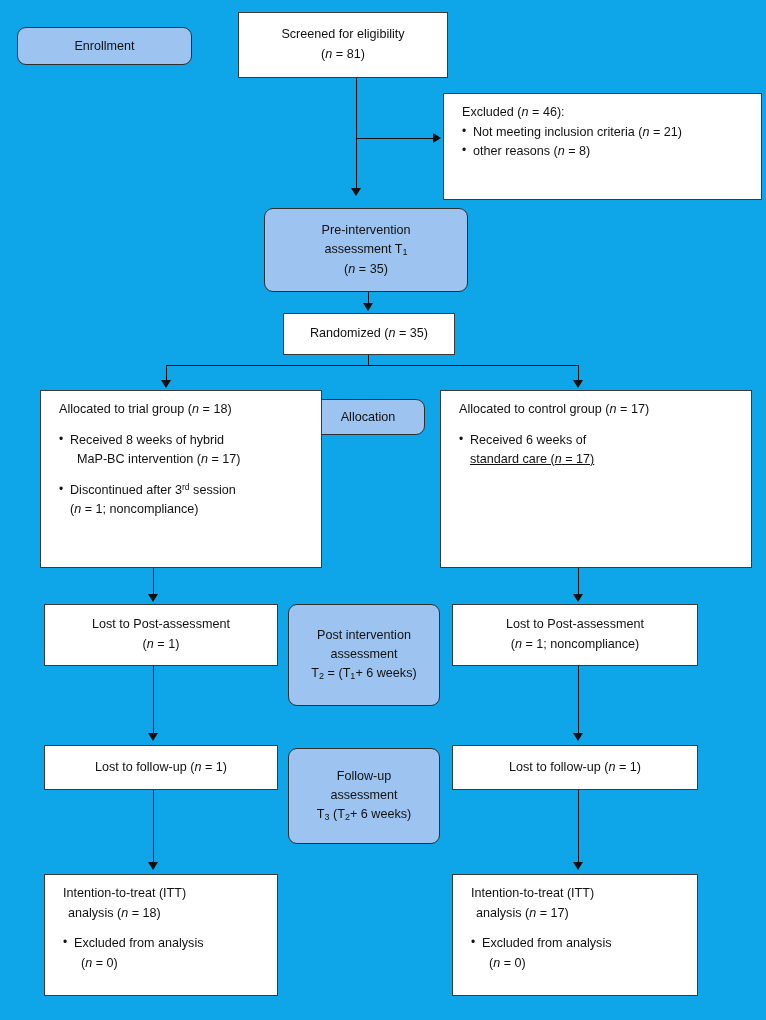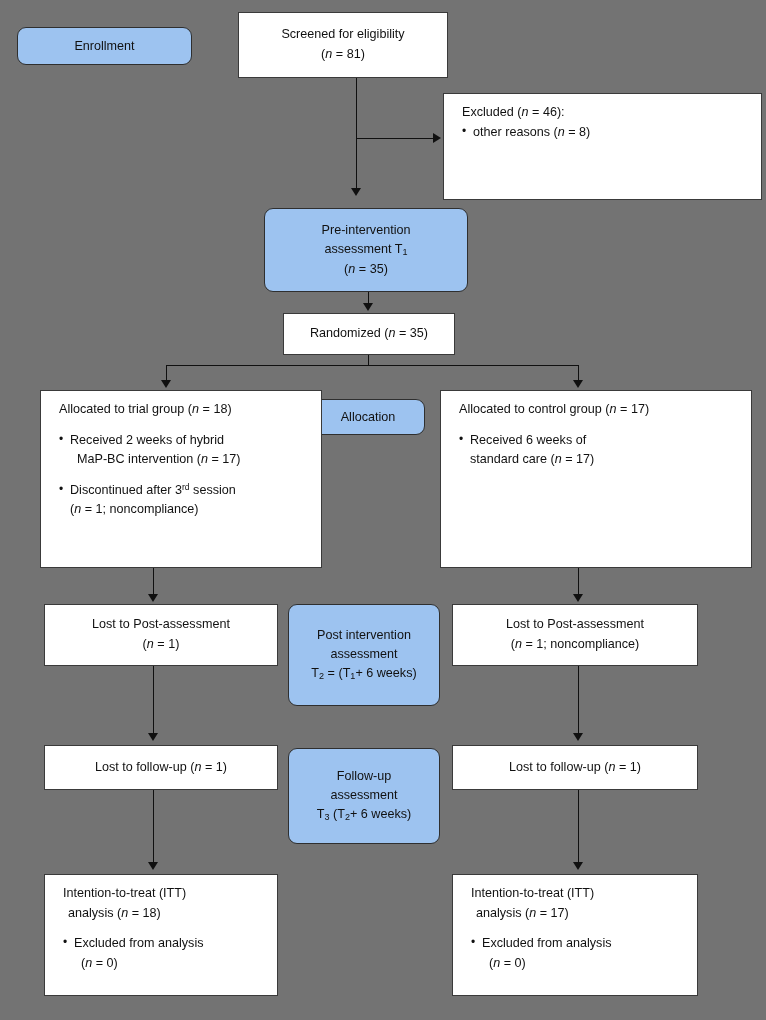--- a/index.html
+++ b/index.html
@@ -10,21 +10,21 @@
   }
   body {
     font-family: "Liberation Sans", sans-serif;
     color: #101010;
     -webkit-font-smoothing: antialiased;
   }
   #canvas {
     position: relative;
     width: 766px;
     height: 1020px;
-    background: #737373;
+    background: #0ea5e9;
     overflow: hidden;
   }
 
   
   .box {
     position: absolute;
     box-sizing: border-box;
     background: #ffffff;
     border: 1.4px solid #3a3a3a;
     font-size: 12.6px;
@@ -127,20 +127,21 @@
   </div>
 
   <div class="vline" style="left:356px; top:78px; height:113px;"></div>
   <div class="arrow-down" style="left:351px; top:188px;"></div>
 
   <div class="hline" style="left:356px; top:138px; width:78px;"></div>
   <div class="arrow-right" style="left:433px; top:133px;"></div>
 
   <div class="box left" style="left:443px; top:93px; width:319px; height:107px;">
     <div class="line"><span>Excluded (</span><i class="n">n</i><span> = 46):</span></div>
+    <div class="bullet"><span>Not meeting inclusion criteria (</span><i class="n">n</i><span> = 21)</span></div>
     <div class="bullet"><span>other reasons (</span><i class="n">n</i><span> = 8)</span></div>
   </div>
 
   <div class="stage" style="left:264px; top:208px; width:204px; height:84px;">
     <span>Pre-intervention</span>
     <span><span>assessment T</span><sub>1</sub></span>
     <span><span>(</span><i class="n">n</i><span> = 35)</span></span>
   </div>
 
   <div class="vline" style="left:368px; top:292px; height:13px;"></div>
@@ -157,32 +158,32 @@
   <div class="vline" style="left:578px; top:365px; height:17px;"></div>
   <div class="arrow-down" style="left:573px; top:380px;"></div>
 
   <div class="stage" style="left:311px; top:399px; width:114px; height:36px;">
     <span>Allocation</span>
   </div>
 
   <div class="box left" style="left:30px; top:390px; width:282px; height:178px;margin-left:10px;">
     <div class="line"><span>Allocated to trial group (</span><i class="n">n</i><span> = 18)</span></div>
     <div class="gap"></div>
-    <div class="bullet">Received 2 weeks of hybrid</div>
+    <div class="bullet">Received 8 weeks of hybrid</div>
     <div class="cont"><span>MaP-BC intervention  (</span><i class="n">n</i><span> = 17)</span></div>
     <div class="gap"></div>
     <div class="bullet"><span>Discontinued after 3</span><sup>rd</sup><span> session</span></div>
     <div class="cont" style="padding-left:11px;"><span>(</span><i class="n">n</i><span> = 1; noncompliance)</span></div>
   </div>
 
   <div class="box left" style="left:440px; top:390px; width:312px; height:178px;">
     <div class="line"><span>Allocated to control group (</span><i class="n">n</i><span> = 17)</span></div>
     <div class="gap"></div>
     <div class="bullet">Received 6 weeks of</div>
-    <div class="cont" style="padding-left:11px;"><span>standard care (</span><i class="n">n</i><span> = 17)</span></div>
+    <div class="cont" style="padding-left:11px;text-decoration:underline;"><span>standard care (</span><i class="n">n</i><span> = 17)</span></div>
   </div>
 
   <div class="vline" style="left:153px; top:568px; height:28px;"></div>
   <div class="arrow-down" style="left:148px; top:594px;"></div>
   <div class="vline" style="left:578px; top:568px; height:28px;"></div>
   <div class="arrow-down" style="left:573px; top:594px;"></div>
 
   <div class="stage" style="left:288px; top:604px; width:152px; height:102px;">
     <span>Post intervention</span>
     <span>assessment</span>

